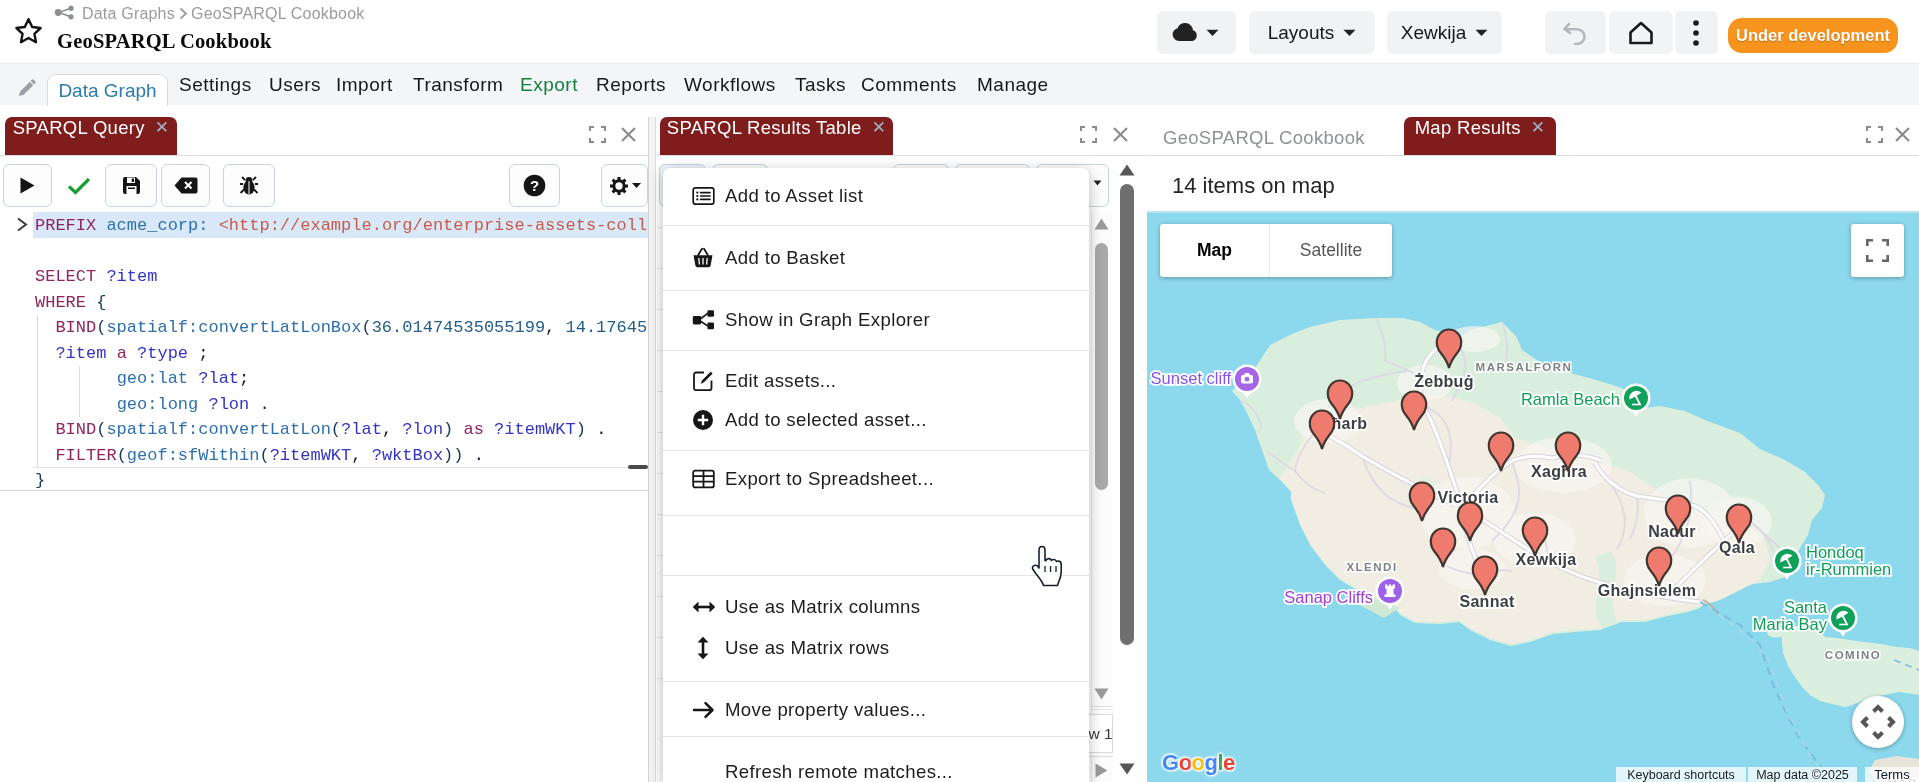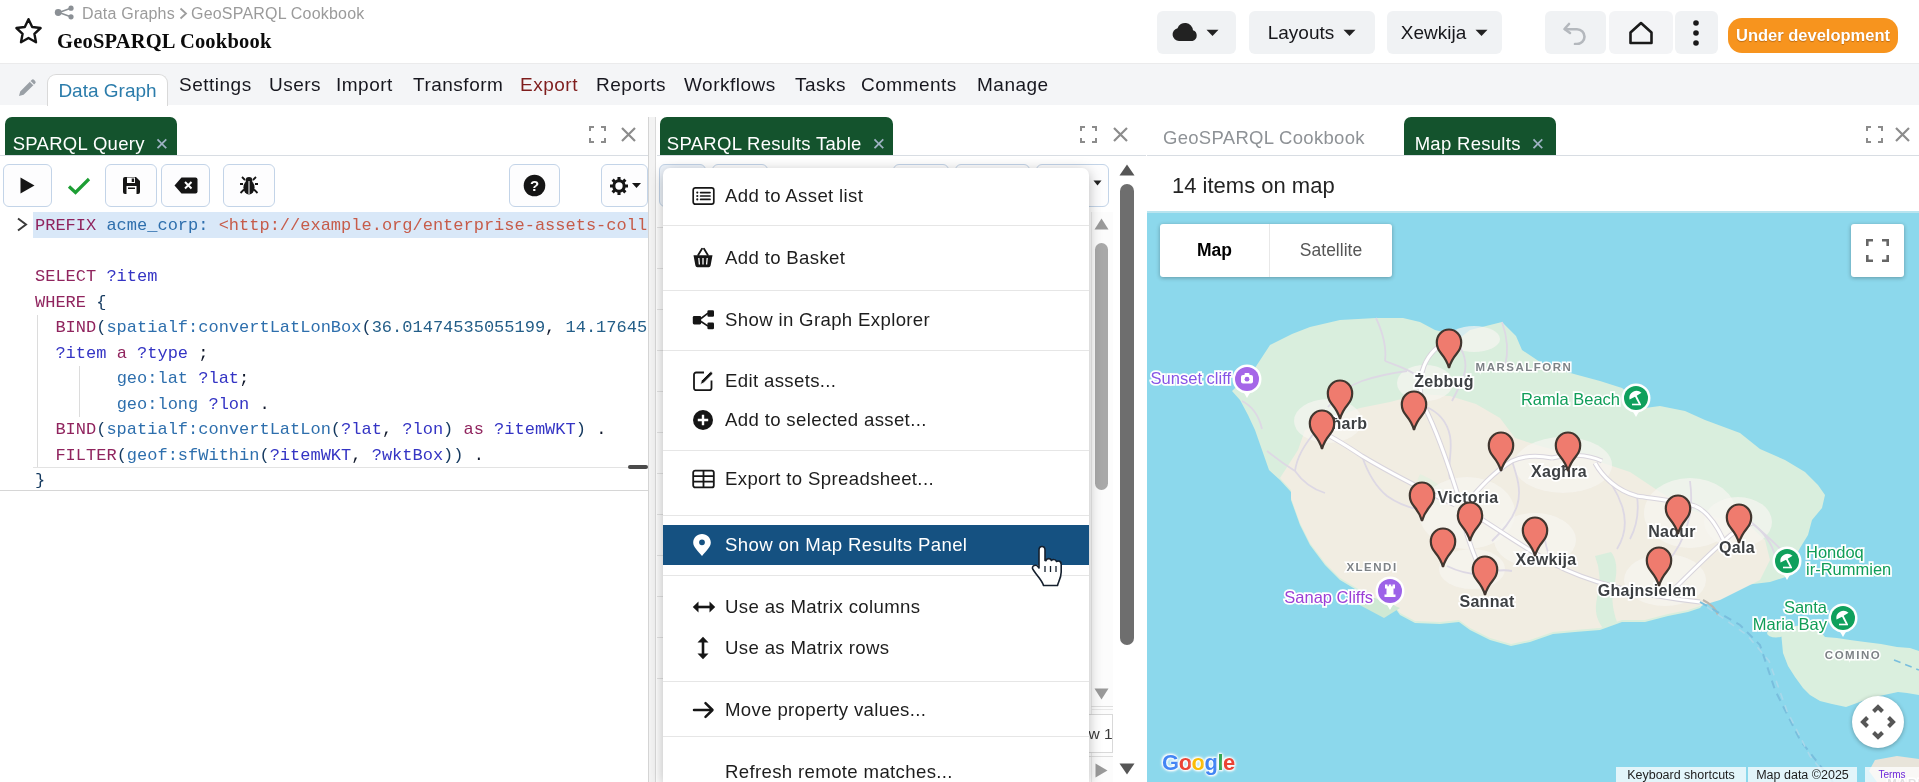--- a/index.html
+++ b/index.html
@@ -1,19 +1,19 @@
 <!DOCTYPE html>
 <html><head><meta charset="utf-8">
 <style>
 *{margin:0;padding:0;box-sizing:border-box}
 html,body{width:1919px;height:782px;overflow:hidden;background:#fff;
 font-family:"Liberation Sans",sans-serif;position:relative}
 .abs{position:absolute}
-.tab{position:absolute;top:0;height:38px;background:#14532d;border-radius:7px 7px 0 0;
-color:#fff;font-size:18.5px;letter-spacing:.3px;display:flex;align-items:flex-end;justify-content:center}
+.tab{position:absolute;top:0;height:38px;background:#7f1d1d;border-radius:7px 7px 0 0;
+color:#fff;font-size:18.5px;letter-spacing:.3px;display:flex;align-items:flex-start;justify-content:center}
 .tab .x{color:#9fb3c4;font-size:17px;margin-left:10px;font-weight:400}
 .hicon{position:absolute;top:9px;width:17px;height:17px}
 .tbtn{position:absolute;top:47px;height:43px;background:#fdfdfe;border:1.5px solid #c3d4e8;
 border-radius:6px;display:flex;align-items:center;justify-content:center}
 svg{display:block}
 .mi{position:absolute;left:0;width:100%;height:40px;display:flex;align-items:center;font-size:18.6px;
 letter-spacing:.35px;color:#1d1d1d}
 .mi svg{position:absolute;left:29px}
 .mi span{position:absolute;left:62px;white-space:nowrap}
 .mdiv{position:absolute;left:0;width:100%;height:1px;background:#e6e6e6}
@@ -86,21 +86,21 @@
 <div class="abs" style="left:0;top:63px;width:1919px;height:42px;background:#f4f5f7;border-top:1px solid #ebebec">
   <svg class="abs" style="left:17px;top:13px" width="21" height="21" viewBox="0 0 21 21">
     <path d="M2 19 L3.2 14.4 L14.6 3 a1.8 1.8 0 0 1 2.6 0 l0.9 0.9 a1.8 1.8 0 0 1 0 2.6 L6.6 17.8 Z" fill="#9aa0a6"></path>
     <path d="M13.2 4.4 l3.5 3.5" stroke="#f4f5f7" stroke-width="1.2"></path>
   </svg>
   <div class="abs" style="left:47px;top:10px;width:121px;height:32px;background:#fff;border:1px solid #d9d9d9;border-bottom:none;border-radius:9px 9px 0 0;display:flex;align-items:center;justify-content:center;font-size:19px;color:#2b7cab">Data Graph</div>
   <div class="abs" style="left:179px;top:10px;font-size:19px;letter-spacing:.5px;color:#17171f">Settings</div>
   <div class="abs" style="left:269px;top:10px;font-size:19px;letter-spacing:.5px;color:#17171f">Users</div>
   <div class="abs" style="left:336px;top:10px;font-size:19px;letter-spacing:.5px;color:#17171f">Import</div>
   <div class="abs" style="left:413px;top:10px;font-size:19px;letter-spacing:.5px;color:#17171f">Transform</div>
-  <div class="abs" style="left:520px;top:10px;font-size:19px;letter-spacing:.5px;color:#7f1d1d">Export</div>
+  <div class="abs" style="left:520px;top:10px;font-size:19px;letter-spacing:.5px;color:#15803d">Export</div>
   <div class="abs" style="left:596px;top:10px;font-size:19px;letter-spacing:.5px;color:#17171f">Reports</div>
   <div class="abs" style="left:684px;top:10px;font-size:19px;letter-spacing:.5px;color:#17171f">Workflows</div>
   <div class="abs" style="left:795px;top:10px;font-size:19px;letter-spacing:.5px;color:#17171f">Tasks</div>
   <div class="abs" style="left:861px;top:10px;font-size:19px;letter-spacing:.5px;color:#17171f">Comments</div>
   <div class="abs" style="left:977px;top:10px;font-size:19px;letter-spacing:.5px;color:#17171f">Manage</div>
 </div>
 
 <div class="abs" style="left:0;top:117px;width:648px;height:665px;background:#fff;overflow:hidden">
   <div class="tab" style="left:5px;width:172px">SPARQL Query<span class="x">✕</span></div>
   <div class="abs" style="left:0;top:38px;width:648px;height:1px;background:#d8dde3"></div>
@@ -313,26 +313,20 @@
   <div class="mi" style="top:291px">
     <svg width="23" height="22" viewBox="0 0 23 22">
         <g fill="none" stroke="#161616" stroke-width="1.8">
       <rect x="1.2" y="2.6" width="20.6" height="16.8" rx="2"></rect>
       <path d="M1.2 8.2 H21.8 M1.2 13.6 H21.8 M11.5 2.6 V19.4"></path>
         </g>
       </svg>
     <span>Export to Spreadsheet...</span>
     </div>
   <div class="mdiv" style="top:347px"></div>
-  <div class="mi" style="top:357px;background:#155181;color:#fff">
-    <svg width="20" height="24" viewBox="0 0 20 24">
-      <path d="M10 1 C5 1 1.2 4.8 1.2 9.6 C1.2 14.2 5.5 17.5 10 23 C14.5 17.5 18.8 14.2 18.8 9.6 C18.8 4.8 15 1 10 1 Z M10 12.2 A2.9 2.9 0 1 1 10 6.4 A2.9 2.9 0 0 1 10 12.2 Z" fill="#fff" fill-rule="evenodd"></path>
-      </svg>
-    <span>Show on Map Results Panel</span>
-    </div>
   <div class="mdiv" style="top:407px"></div>
   <div class="mi" style="top:419px">
     <svg width="24" height="14" viewBox="0 0 24 14">
       <path d="M5 7 H19" stroke="#161616" stroke-width="2.6"></path>
       <path d="M6.5 1.5 L0.8 7 L6.5 12.5 Z M17.5 1.5 L23.2 7 L17.5 12.5 Z" fill="#161616"></path>
       </svg>
     <span>Use as Matrix columns</span>
     </div>
   <div class="mi" style="top:460px">
     <svg width="14" height="24" viewBox="0 0 14 24" style="left:33px">
@@ -535,13 +529,13 @@
       <path d="M28.5 13.5 L33 18 L28.5 22.5"></path>
       </g>
     </svg>
 </div>
 <div class="abs" style="left:1162px;top:750px;font-size:22px;font-weight:bold;letter-spacing:-0.5px;
  text-shadow:0 0 2px #fff,0 0 3px #fff,0 0 4px #fff,1px 1px 2px #fff,-1px -1px 2px #fff">
   <span style="color:#4285F4">G</span><span style="color:#EA4335">o</span><span style="color:#FBBC05">o</span><span style="color:#4285F4">g</span><span style="color:#34A853">l</span><span style="color:#EA4335">e</span>
 </div>
 <div class="abs" style="left:1616px;top:767px;width:130px;height:15px;background:rgba(255,255,255,.75);font-size:12.5px;color:#1d1d1d;display:flex;align-items:center;justify-content:center">Keyboard shortcuts</div>
 <div class="abs" style="left:1748px;top:767px;width:109px;height:15px;background:rgba(255,255,255,.75);font-size:12.5px;color:#1d1d1d;display:flex;align-items:center;justify-content:center">Map data ©2025</div>
-<div class="abs" style="left:1865px;top:767px;width:54px;height:15px;background:rgba(255,255,255,.75);font-size:10px;color:#6d28d9;display:flex;align-items:center;justify-content:center">Terms</div>
+<div class="abs" style="left:1865px;top:767px;width:54px;height:15px;background:rgba(255,255,255,.75);font-size:13px;color:#0f172a;display:flex;align-items:center;justify-content:center">Terms</div>
 
 </body></html>

